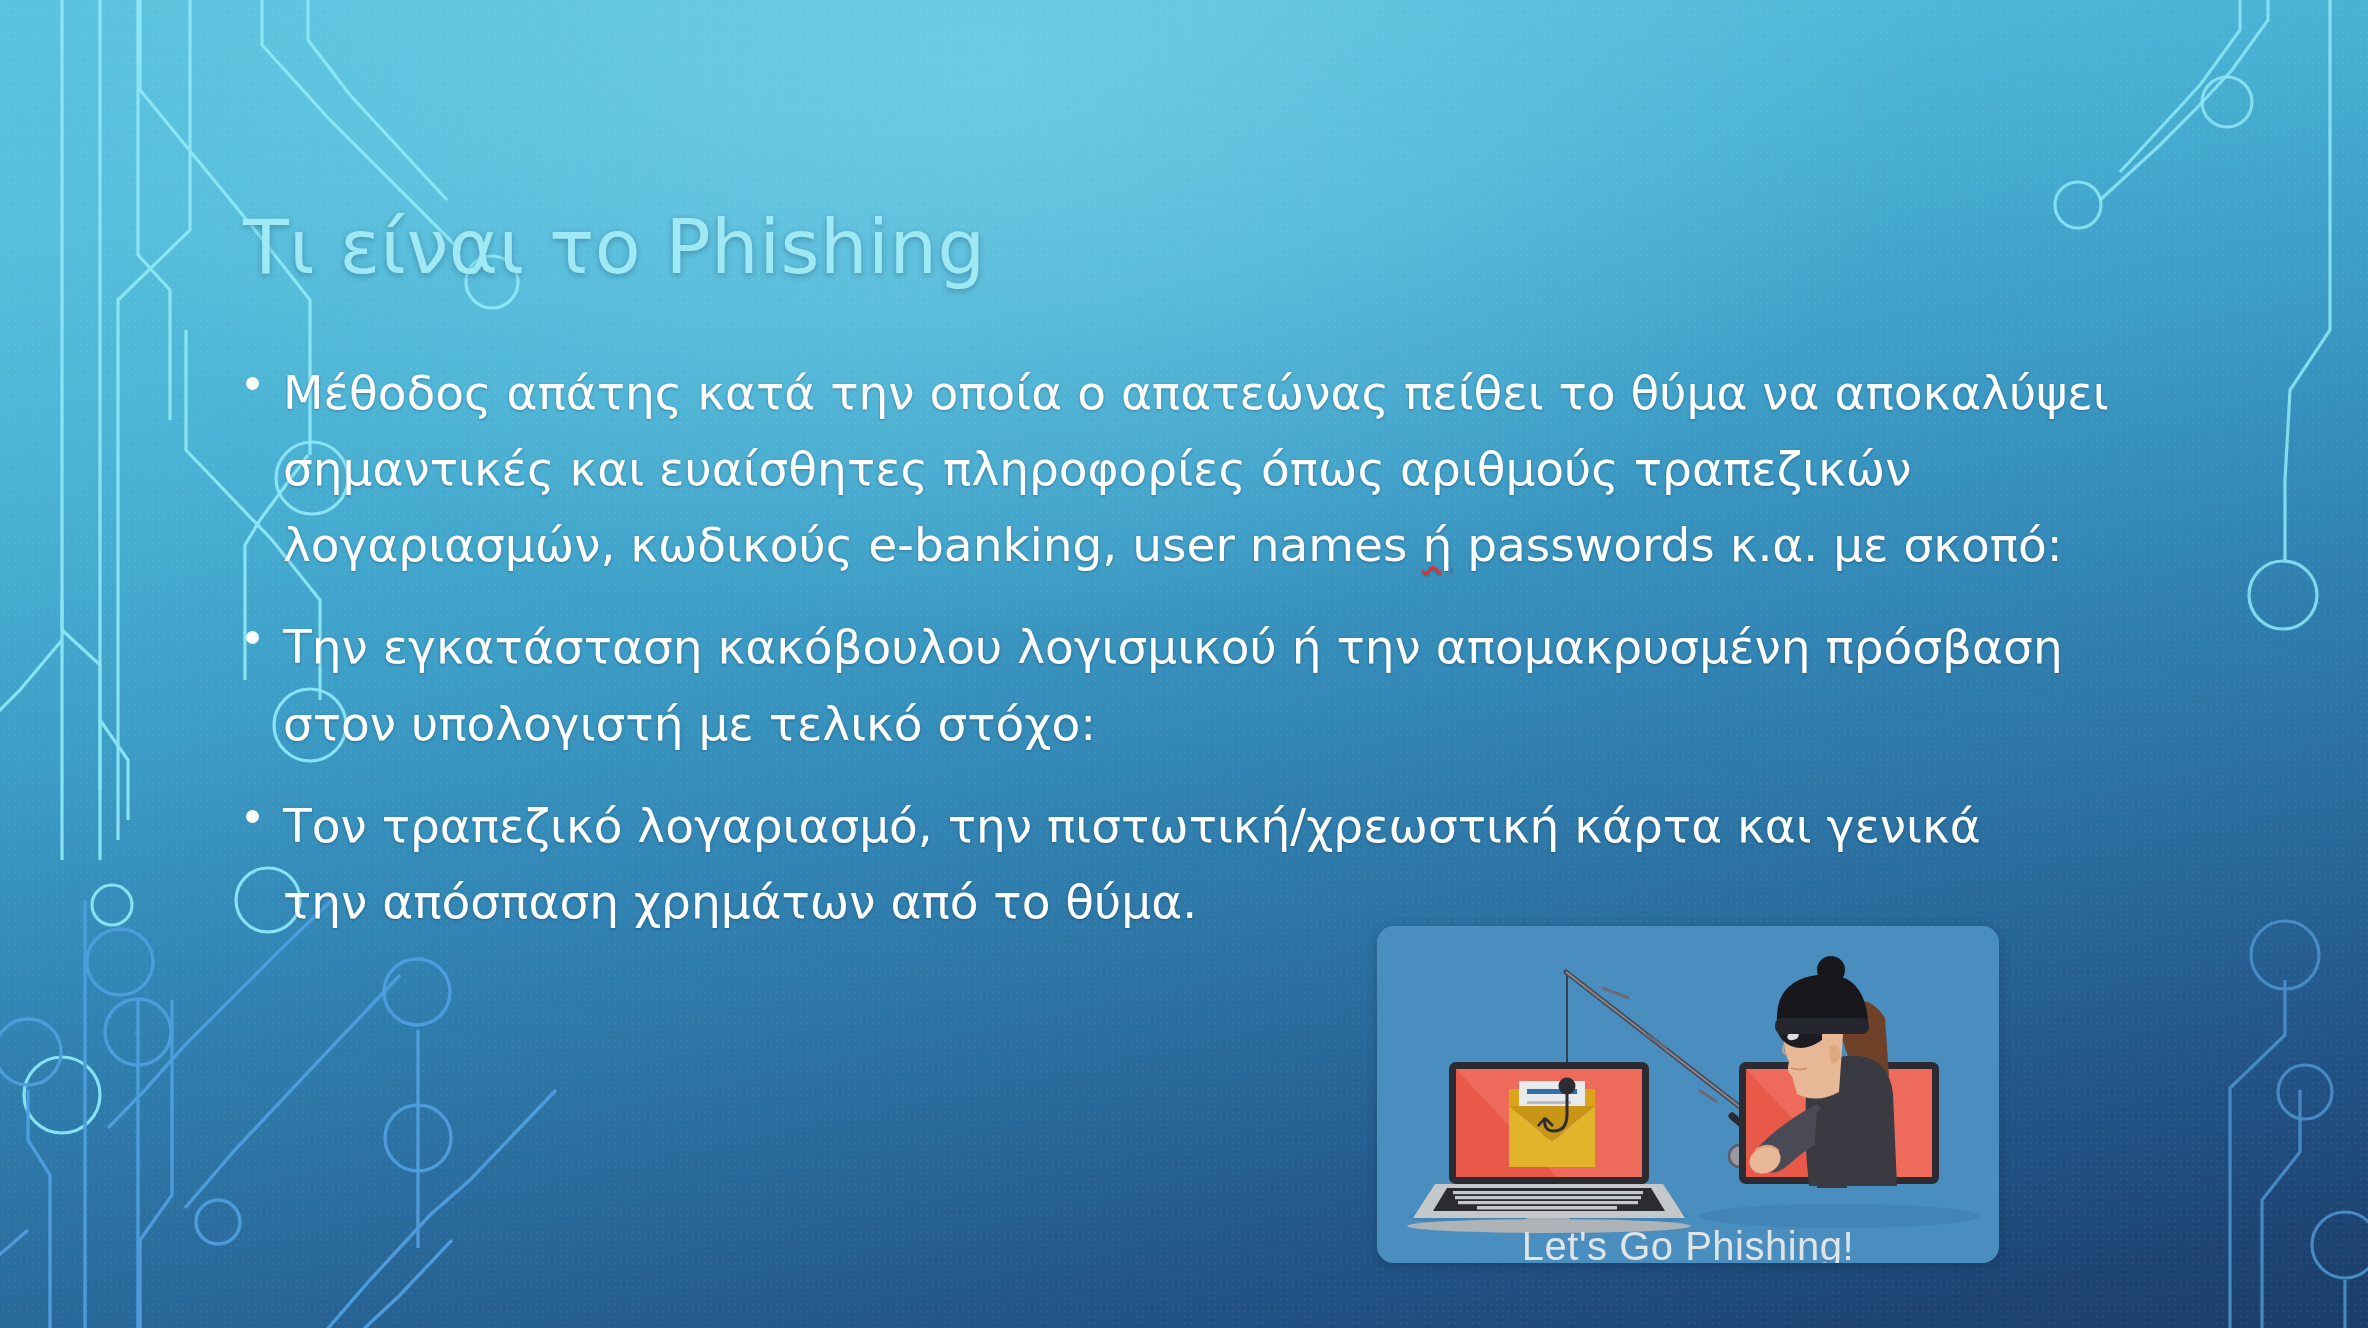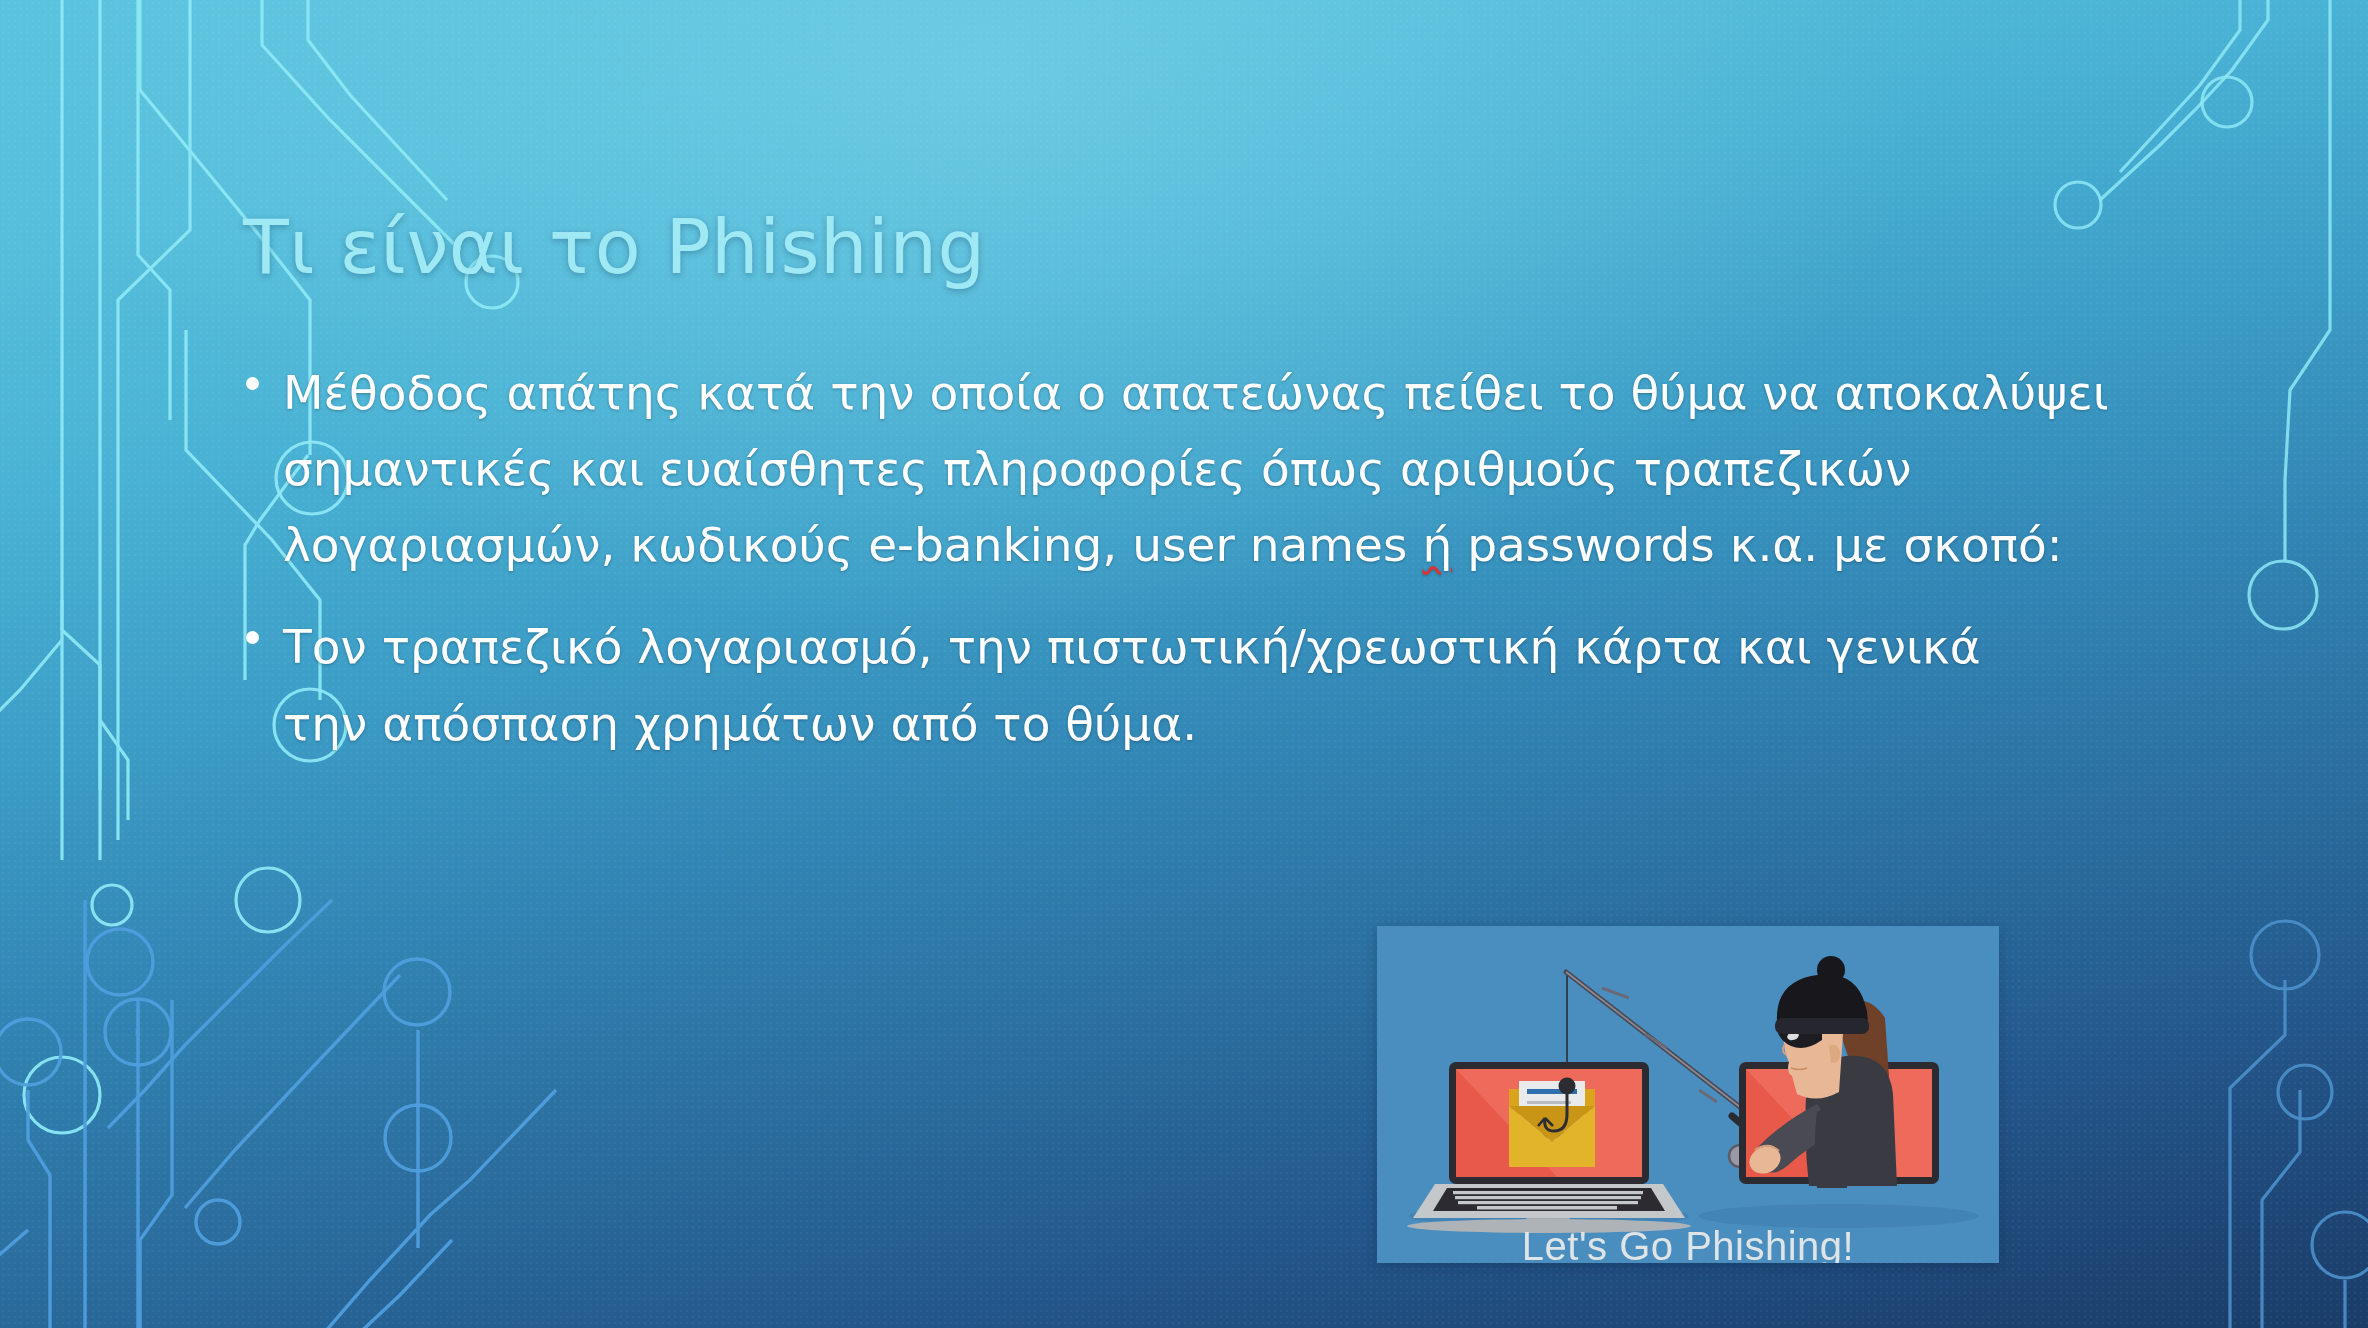--- a/index.html
+++ b/index.html
@@ -100,20 +100,21 @@
   
   .picture {
     position: absolute;
     left: 1377px;
     top: 926px;
     width: 622px;
     height: 337px;
     background: #4a8ec0;
     overflow: hidden;
     box-shadow: 0 3px 12px rgba(0,25,50,0.25);
+    border-radius: 17px;
   }
   .picture svg { display:block; width:100%; height:100%; }
   .pic-caption {
     position: absolute;
     left: 0;
     right: 0;
     bottom: -6px;
     text-align: center;
     font-family: "Liberation Sans", sans-serif;
     font-size: 40px;
@@ -212,20 +213,24 @@
 
   <div class="title">Τι είναι το Phishing</div>
 
   <div class="body">
 
     <div class="bullet-row b1">
       <span class="bullet-dot"></span>
       <div class="bullet-text"><span>Μέθοδος απάτης κατά την οποία ο απατεώνας πείθει το θύμα να αποκαλύψει σημαντικές και ευαίσθητες πληροφορίες όπως αριθμούς τραπεζικών λογαριασμών, κωδικούς e-banking, user names </span><span class="misspelled">ή</span><span> passwords κ.α. με σκοπό:</span></div>
     </div>
 
+    <div class="bullet-row b2">
+      <span class="bullet-dot"></span>
+      <div class="bullet-text">Την εγκατάσταση κακόβουλου λογισμικού ή την απομακρυσμένη πρόσβαση στον υπολογιστή με τελικό στόχο:</div>
+    </div>
 
     <div class="bullet-row b3">
       <span class="bullet-dot"></span>
       <div class="bullet-text">Τον τραπεζικό λογαριασμό, την πιστωτική/χρεωστική κάρτα και γενικά την απόσπαση χρημάτων από το θύμα.</div>
     </div>
 
   </div>
 
   <div class="picture">
     <svg viewBox="0 0 622 337" xmlns="http://www.w3.org/2000/svg">

